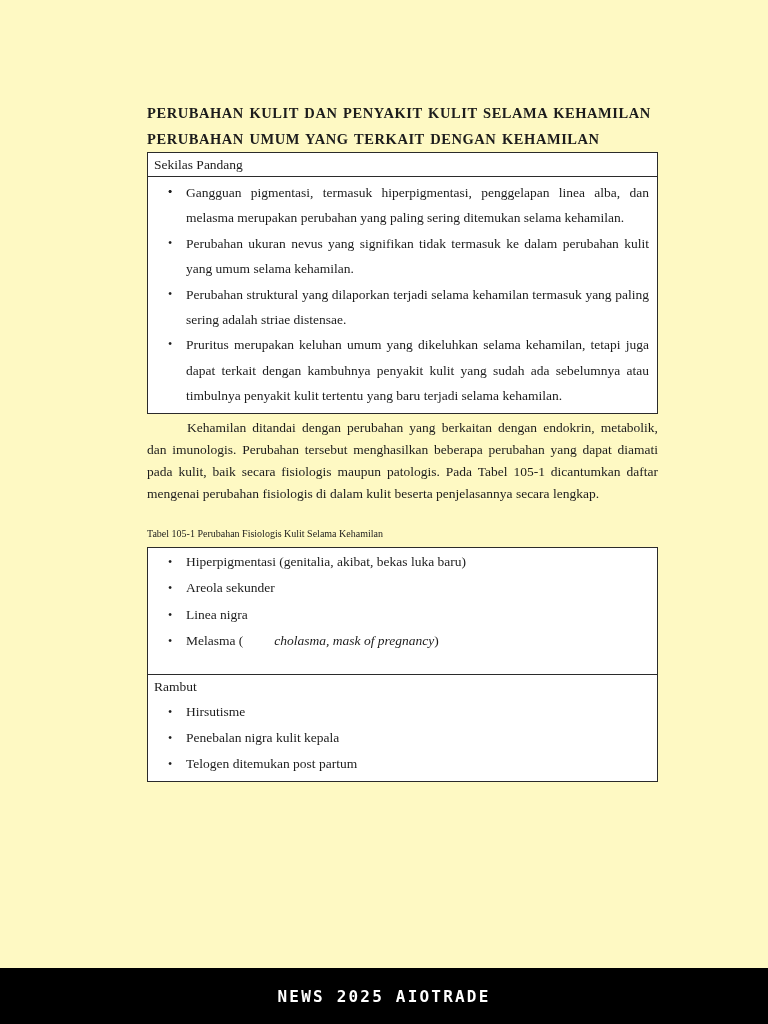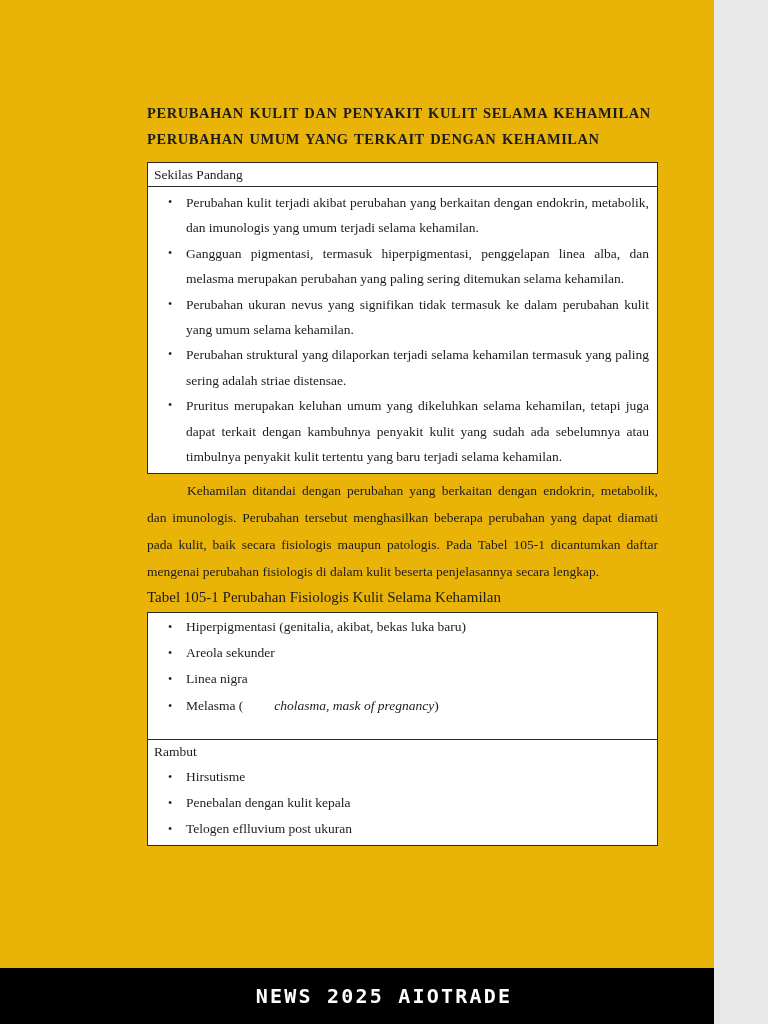--- a/index.html
+++ b/index.html
@@ -1,21 +1,21 @@
 <!DOCTYPE html>
 <html><head>
 <meta charset="utf-8">
 <style>
   * { margin: 0; padding: 0; box-sizing: border-box; }
   html, body { background: #e8e8e8; }
   .page {
     position: relative;
-    width: 714px;
+    width: 768px;
     height: 1024px;
-    background: #eab308;
+    background: #fef9c3;
     overflow: hidden;
     font-family: "Liberation Serif", serif;
     color: #1c1c1c;
   }
   .content {
     position: absolute;
     left: 147px;
     top: 101px;
     width: 511px;
   }
@@ -25,21 +25,21 @@
     font-size: 14.5px;
     letter-spacing: 0.55px;
     word-spacing: 1.5px;
     line-height: 25.5px;
     white-space: nowrap;
   }
   .box {
     border: 1.5px solid #2b2b2b;
     background: #ffffff;
   }
-  .overview-box { margin-top: 10px; }
+  .overview-box { margin-top: 0; }
   .box-header {
     font-size: 13.5px;
     line-height: 21px;
     padding: 1px 6px 1px 6px;
   }
   .overview-box .box-header { border-bottom: 1.2px solid #2b2b2b; }
   ul.bullets {
     list-style: none;
     text-align: justify;
     padding: 3px 8px 4px 0;
@@ -52,70 +52,69 @@
   }
   ul.bullets li .dot {
     position: absolute;
     left: 20px;
     top: 0;
     font-size: 12px;
   }
   .intro-para {
     margin-top: 3px;
     font-size: 13.5px;
-    line-height: 27px;
+    line-height: 22px;
     text-align: justify;
     text-indent: 40px;
   }
   .table-caption {
-    font-size: 15px;
+    font-size: 10px;
     line-height: 25.5px;
-    margin-top: 0;
+    margin-top: 16px;
   }
   .table-box { margin-top: 1px; }
   .table-box ul.bullets { padding: 1px 8px 3px 0; }
   .table-box ul.bullets li { line-height: 26.2px; }
   .section-rambut { border-top: 1.2px solid #2b2b2b; margin-top: 17px; }
   .italic-run { font-style: italic; margin-left: 31px; }
   .footer-bar {
     position: absolute;
     left: 0;
     bottom: 0;
     width: 768px;
     height: 56px;
     background: #000000;
     display: flex;
     align-items: center;
     justify-content: center;
   }
   .footer-bar .footer-text {
     font-family: "DejaVu Sans Mono", monospace;
     font-weight: bold;
-    font-size: 20px;
+    font-size: 16px;
     letter-spacing: 2.2px;
     color: #ffffff;
   }
 </style>
 </head>
 <body>
 
 <div class="page">
   <div class="content">
 
     <div class="doc-title">
       <span class="title-line">PERUBAHAN KULIT DAN PENYAKIT KULIT SELAMA KEHAMILAN</span>
       <span class="title-line">PERUBAHAN UMUM YANG TERKAIT DENGAN KEHAMILAN</span>
     </div>
 
     <div class="box overview-box">
       <div class="box-header">Sekilas Pandang</div>
       <ul class="bullets">
         <li>
           <span class="dot">•</span>
-          <span>Perubahan kulit terjadi akibat perubahan yang berkaitan dengan endokrin, metabolik, dan imunologis yang umum terjadi selama kehamilan.</span>
         </li>
         <li>
           <span class="dot">•</span>
           <span>Gangguan pigmentasi, termasuk hiperpigmentasi, penggelapan linea alba, dan melasma merupakan perubahan yang paling sering ditemukan selama kehamilan.</span>
         </li>
         <li>
           <span class="dot">•</span>
           <span>Perubahan ukuran nevus yang signifikan tidak termasuk ke dalam perubahan kulit yang umum selama kehamilan.</span>
         </li>
         <li>
@@ -156,25 +155,25 @@
       </div>
       <div class="section section-rambut">
         <div class="box-header">Rambut</div>
         <ul class="bullets">
           <li>
             <span class="dot">•</span>
             <span>Hirsutisme</span>
           </li>
           <li>
             <span class="dot">•</span>
-            <span>Penebalan dengan kulit kepala</span>
+            <span>Penebalan nigra kulit kepala</span>
           </li>
           <li>
             <span class="dot">•</span>
-            <span>Telogen eflluvium post ukuran</span>
+            <span>Telogen ditemukan post partum</span>
           </li>
         </ul>
       </div>
     </div>
 
   </div>
 
   <div class="footer-bar">
     <span class="footer-text">NEWS 2025 AIOTRADE</span>
   </div>

